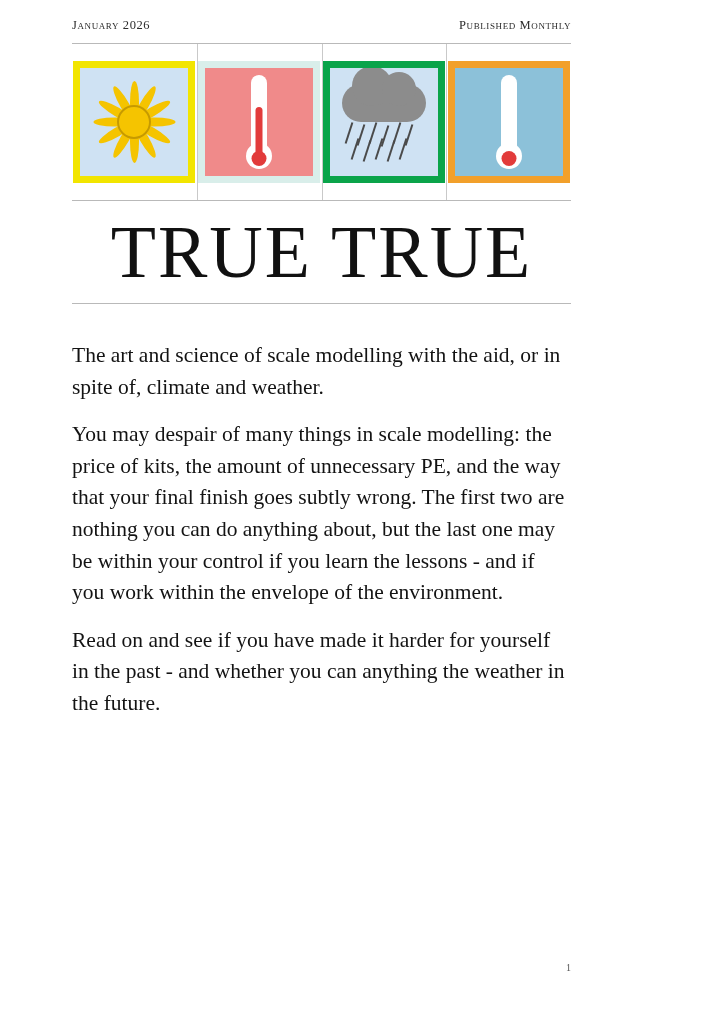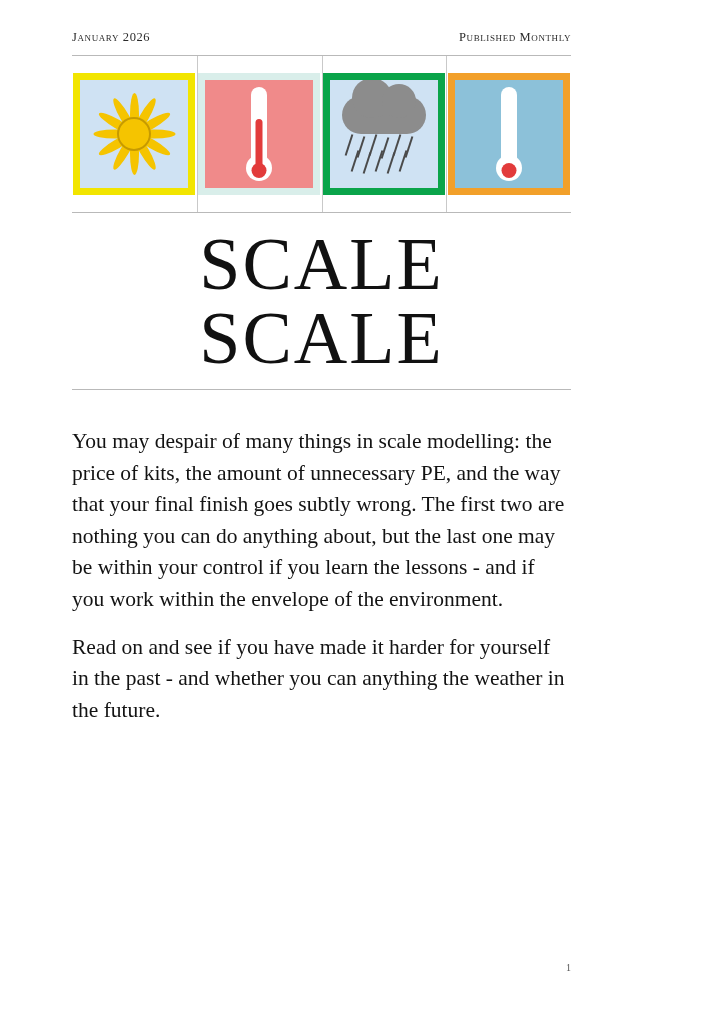--- a/index.html
+++ b/index.html
@@ -12,21 +12,21 @@
     background: #ffffff;
     font-family: "Liberation Serif", serif;
     color: #1a1a1a;
     overflow: hidden;
   }
   .page {
     position: relative;
     width: 643px;
     height: 1023px;
     box-sizing: border-box;
-    padding: 30px 72px 0 72px;
+    padding: 18px 72px 0 72px;
   }
 
   
   .masthead {
     display: flex;
     justify-content: space-between;
     align-items: baseline;
     font-variant: small-caps;
     font-family: "Liberation Serif", serif;
     font-size: 12.5px;
@@ -308,25 +308,26 @@
           <div class="mercury-bulb"></div>
         </div>
       </div>
     </div>
 
   </div>
 
   <div class="title-rule-top"></div>
 
   <div class="title-block">
-    <h1 class="title">SCALE SCALE</h1>
+    <h1 class="title">TRUE TRUE</h1>
   </div>
 
   <div class="title-rule-bottom"></div>
 
   <div class="article">
+    <p class="para">The art and science of scale modelling with the aid, or in spite of, climate and weather.</p>
     <p class="para">You may despair of  many things in scale modelling: the price of kits, the amount of unnecessary PE, and the way that your final finish goes subtly wrong. The first two are nothing you can do anything about, but the last one may be within your control if you learn the lessons - and if you work within the envelope of the environment.</p>
     <p class="para">Read on and see if you have made it harder for yourself in the past - and whether you can anything the weather in the future.</p>
   </div>
 
   <div class="page-number">1</div>
 
 </div>
 
 </body></html>

